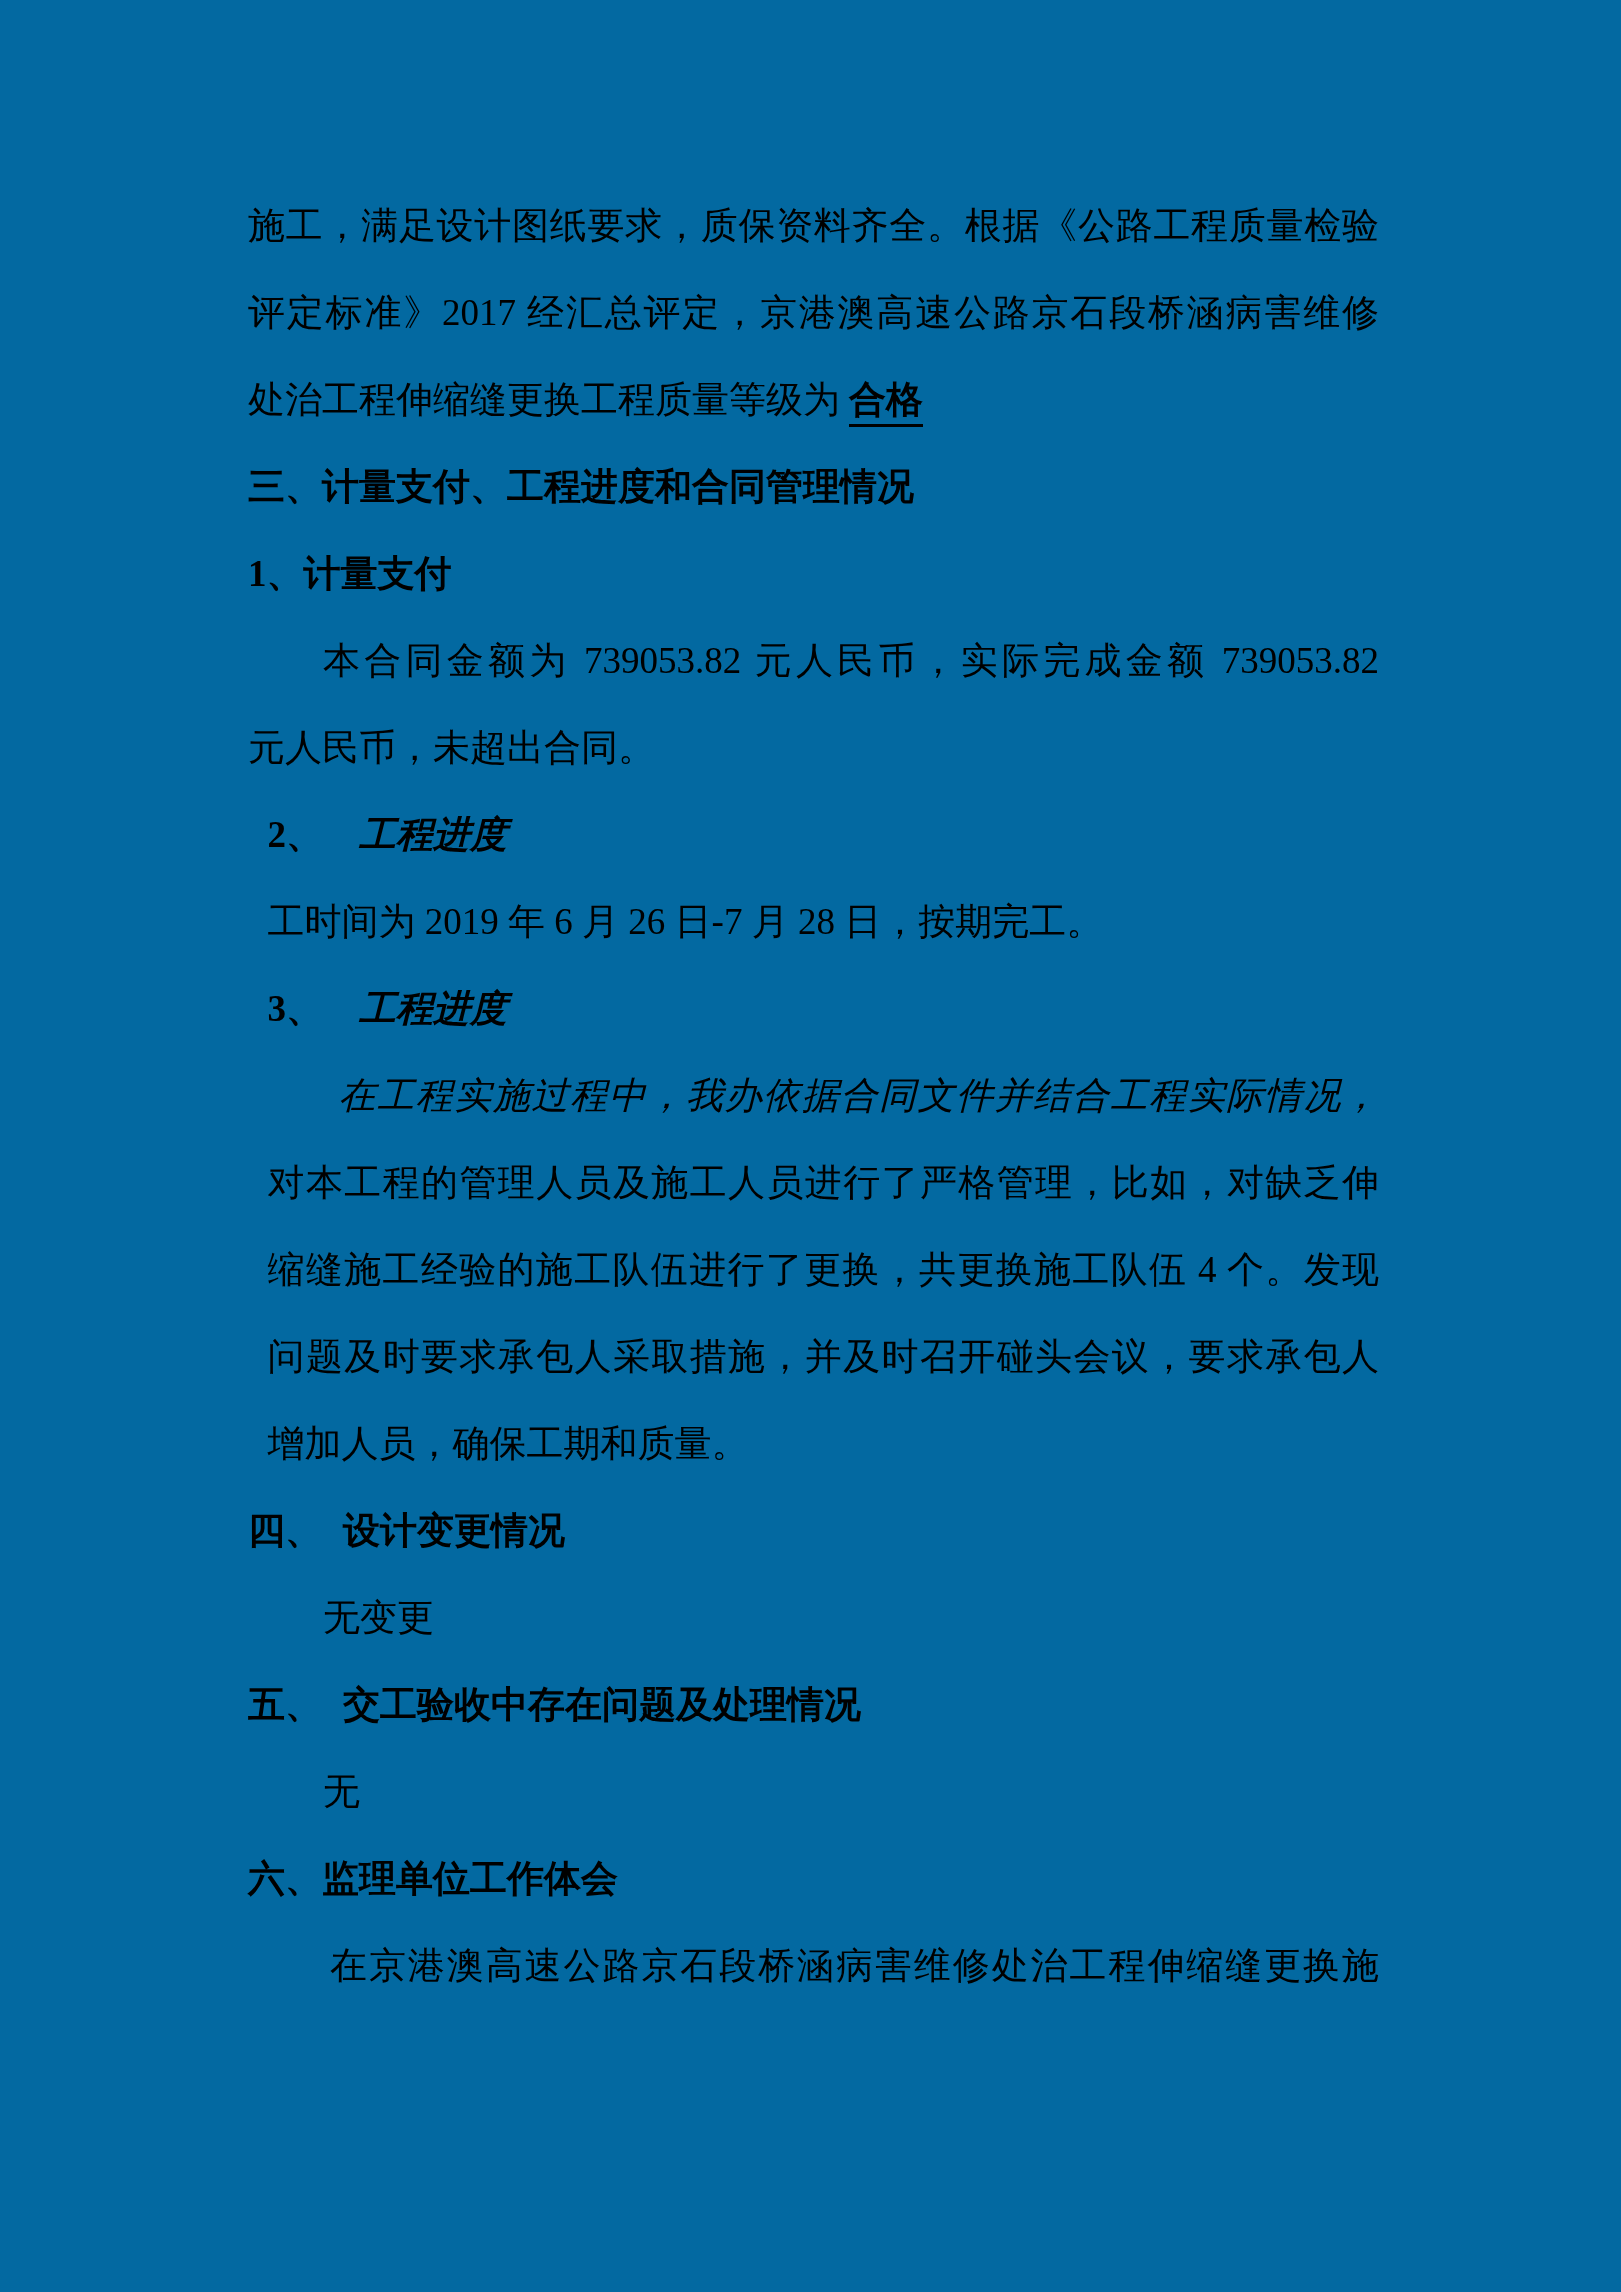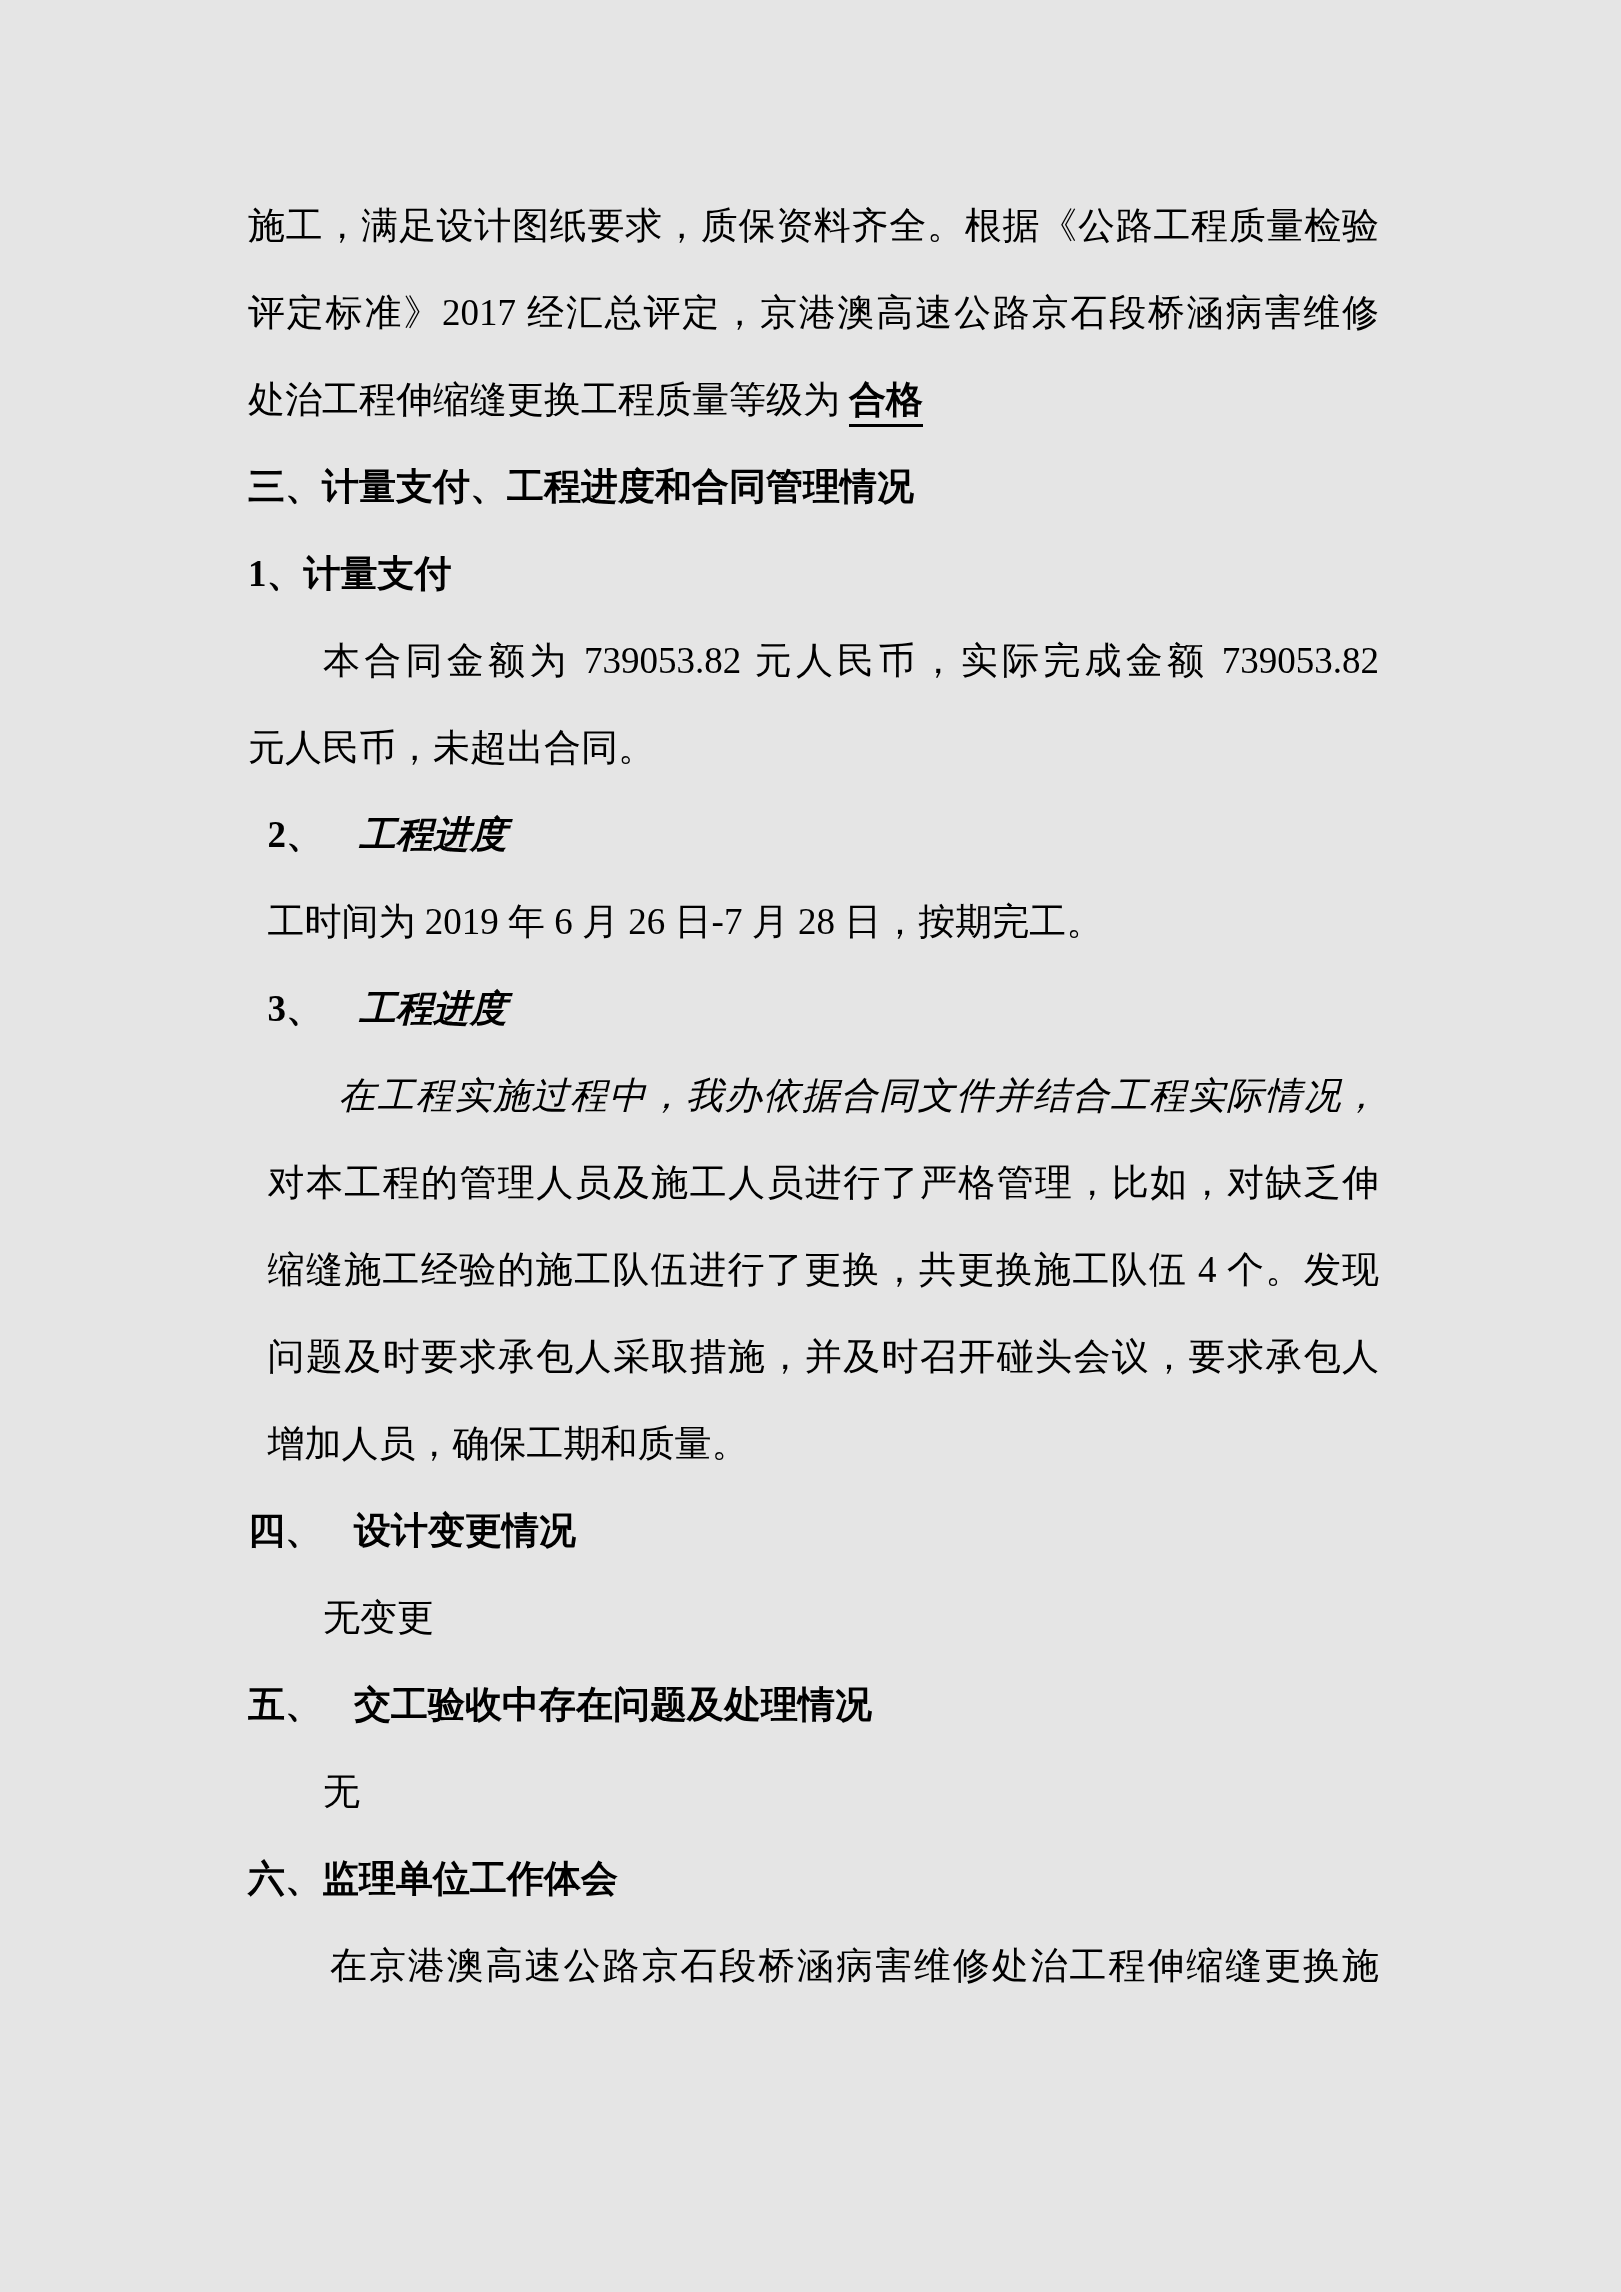--- a/index.html
+++ b/index.html
@@ -1,36 +1,36 @@
 <!DOCTYPE html>
 <html><head>
 <meta charset="utf-8">
 <style>
   * { margin:0; padding:0; box-sizing:border-box; }
   html,body { background:#ffffff; }
   .page {
     position:relative;
     width:1621px; height:2293px;
-    background:#e5e5e5;
+    background:#0369a1;
     color:#000000;
     font-family:"Liberation Serif","DejaVu Serif",serif;
     font-size:37px;
     padding:182px 242px 0 248px;
     overflow:hidden;
   }
   .line { height:87px; line-height:87px; white-space:nowrap; }
   .wrap { white-space:normal; }
   .j { text-align:justify; text-align-last:justify; white-space:normal; }
   .heading { font-weight:700; }
   .shift { padding-left:19.6px; }
   .ind72 { text-indent:71px;font-style:italic; }
   .ind74 { text-indent:73px; }
   .ind77 { text-indent:75px; }
   .ind84 { text-indent:82px; }
-  .gap15 { margin-left:32px; }
+  .gap15 { margin-left:21px; }
   .gap37 { margin-left:36px;font-style:italic; }
   .grade {
     font-weight:700;
     margin-left:9px;
     display:inline-block;
     line-height:1.05;
     border-bottom:3.9px solid #000;
     padding-bottom:3.9px;
   }
 </style>

